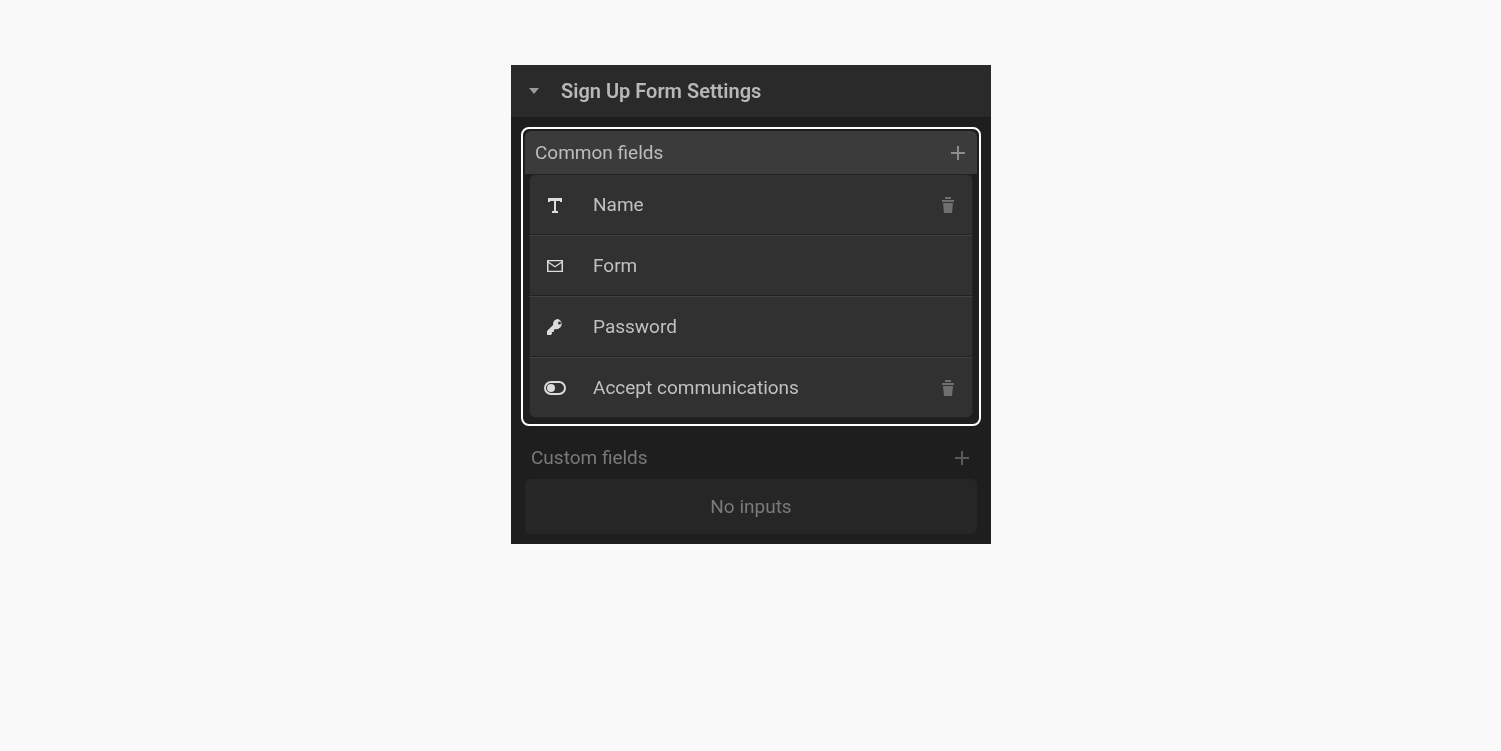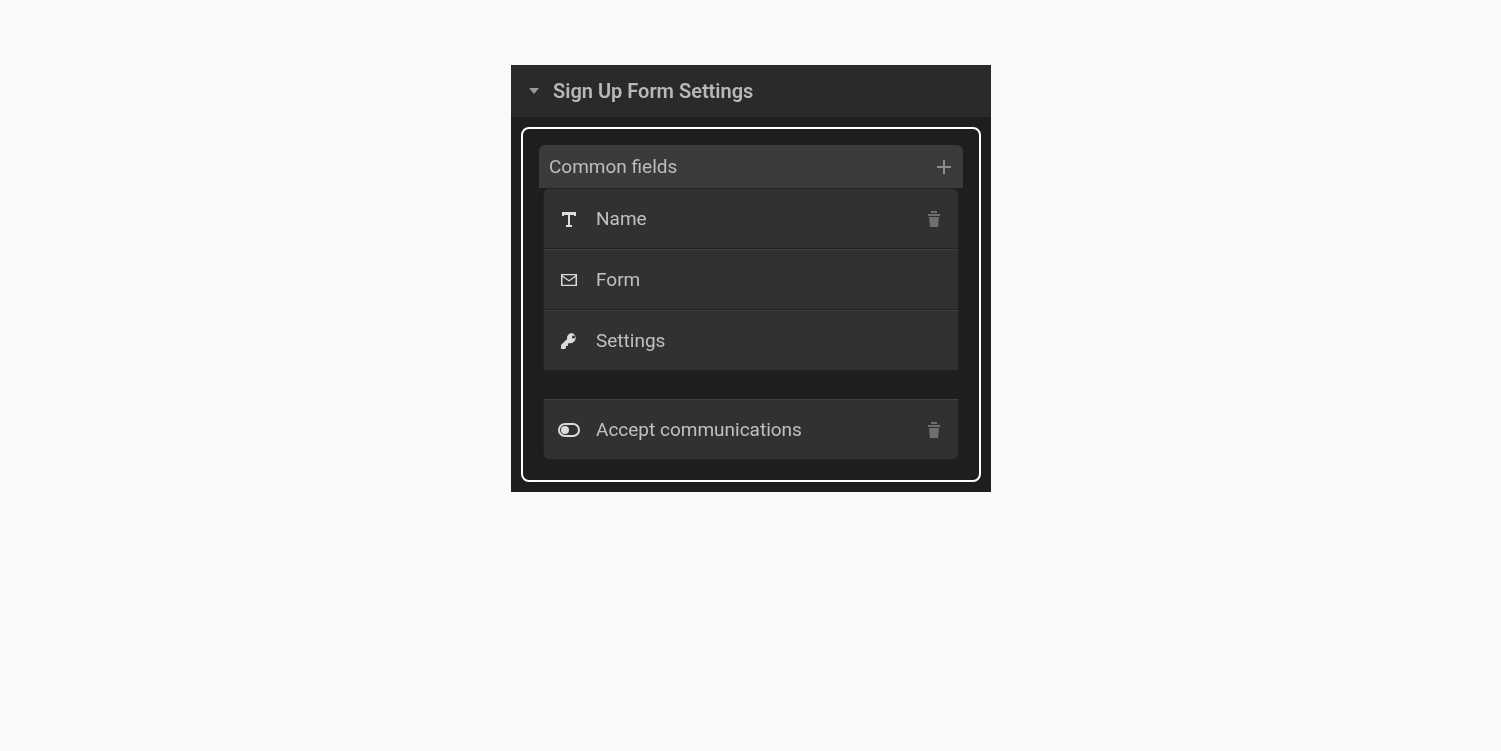--- a/index.html
+++ b/index.html
@@ -14,39 +14,39 @@
       position: absolute;
       left: 511px;
       top: 65px;
       width: 480px;
       background: #1e1e1e;
       color: #c8c8c8;
     }
     .panel-header {
       display: flex;
       align-items: center;
-      gap: 12px;
+      gap: 20px;
       padding: 14px 16px;
       background: #2a2a2a;
       font-size: 20px;
       font-weight: 600;
       color: #b8b8b8;
     }
     .panel-header .chev {
       width: 14px; height: 14px;
       display: inline-flex; align-items: center; justify-content: center;
       color: #9a9a9a;
     }
     .section {
       margin: 10px;
     }
     .section.highlight {
       border: 2px solid #ffffff;
       border-radius: 8px;
-      padding: 16px;
+      padding: 2px;
     }
     .sec-head {
       display: flex;
       align-items: center;
       justify-content: space-between;
       padding: 10px 8px 10px 10px;
       border-radius: 6px 6px 0 0;
       font-size: 19px;
       color: #bdbdbd;
     }
@@ -59,29 +59,29 @@
       width: 22px; height: 22px;
       display: inline-flex; align-items: center; justify-content: center;
     }
     .section.muted .plus-btn { color: #5a5a5a; }
     .field-list {
       margin: 0 4px 4px 4px;
     }
     .field-row {
       display: flex;
       align-items: center;
-      gap: 16px;
+      gap: 27px;
       padding: 18px 14px;
       background: #313131;
       border: 1px solid #222222;
       border-top: 1px solid #404040;
       cursor: default;
     }
     .field-row:first-child { border-radius: 6px 6px 0 0; border-top: 1px solid #222; }
-    .field-row:last-child { border-radius: 0 0 6px 6px; margin-top: 28px; }
+    .field-row:last-child { border-radius: 0 0 6px 6px; }
     .field-row .ficon {
       width: 22px; height: 22px;
       display: inline-flex; align-items: center; justify-content: center;
       color: #dcdcdc;
       flex-shrink: 0;
     }
     .field-row .flabel {
       font-size: 19px;
       color: #c0c0c0;
       flex: 1;
@@ -154,33 +154,46 @@
             </svg>
           </span>
           <span class="flabel">Form</span>
         </div>
         <div class="field-row">
           <span class="ficon">
             <svg width="20" height="20" viewBox="0 0 20 20">
               <path d="M13 2a5 5 0 0 0-4.9 6L2 14.1V18h3.9l1-1v-2h2v-2l1.1-1.1A5 5 0 1 0 13 2zm1.5 2.5a1.5 1.5 0 1 1 0 3 1.5 1.5 0 0 1 0-3z" fill="currentColor"></path>
             </svg>
           </span>
-          <span class="flabel">Settings</span>
+          <span class="flabel">Password</span>
         </div>
         <div class="field-row">
           <span class="ficon">
             <svg width="22" height="14" viewBox="0 0 22 14">
               <rect x="1" y="1" width="20" height="12" rx="6" fill="none" stroke="currentColor" stroke-width="2"></rect>
               <circle cx="7" cy="7" r="4" fill="currentColor"></circle>
             </svg>
           </span>
           <span class="flabel">Accept communications</span>
           <span class="trash">
             <svg width="16" height="18" viewBox="0 0 16 18">
               <path d="M2 4h12v2H2V4zm3-3h6v2H5V1zM3 7h10l-1 10H4L3 7z" fill="currentColor"></path>
             </svg>
           </span>
         </div>
       </div>
   </div>
 
+  <div class="section muted">
+    <div class="sec-head">
+      <span>Custom fields</span>
+      <span class="plus-btn">
+        <svg width="18" height="18" viewBox="0 0 18 18">
+            <path d="M8 2h2v6h6v2h-6v6h-2v-6H2V8h6z" fill="currentColor"></path>
+          </svg>
+      </span>
+    </div>
+    <div class="empty-row">
+      <span>No inputs</span>
+    </div>
+  </div>
 
 </div>
 
 </body></html>

